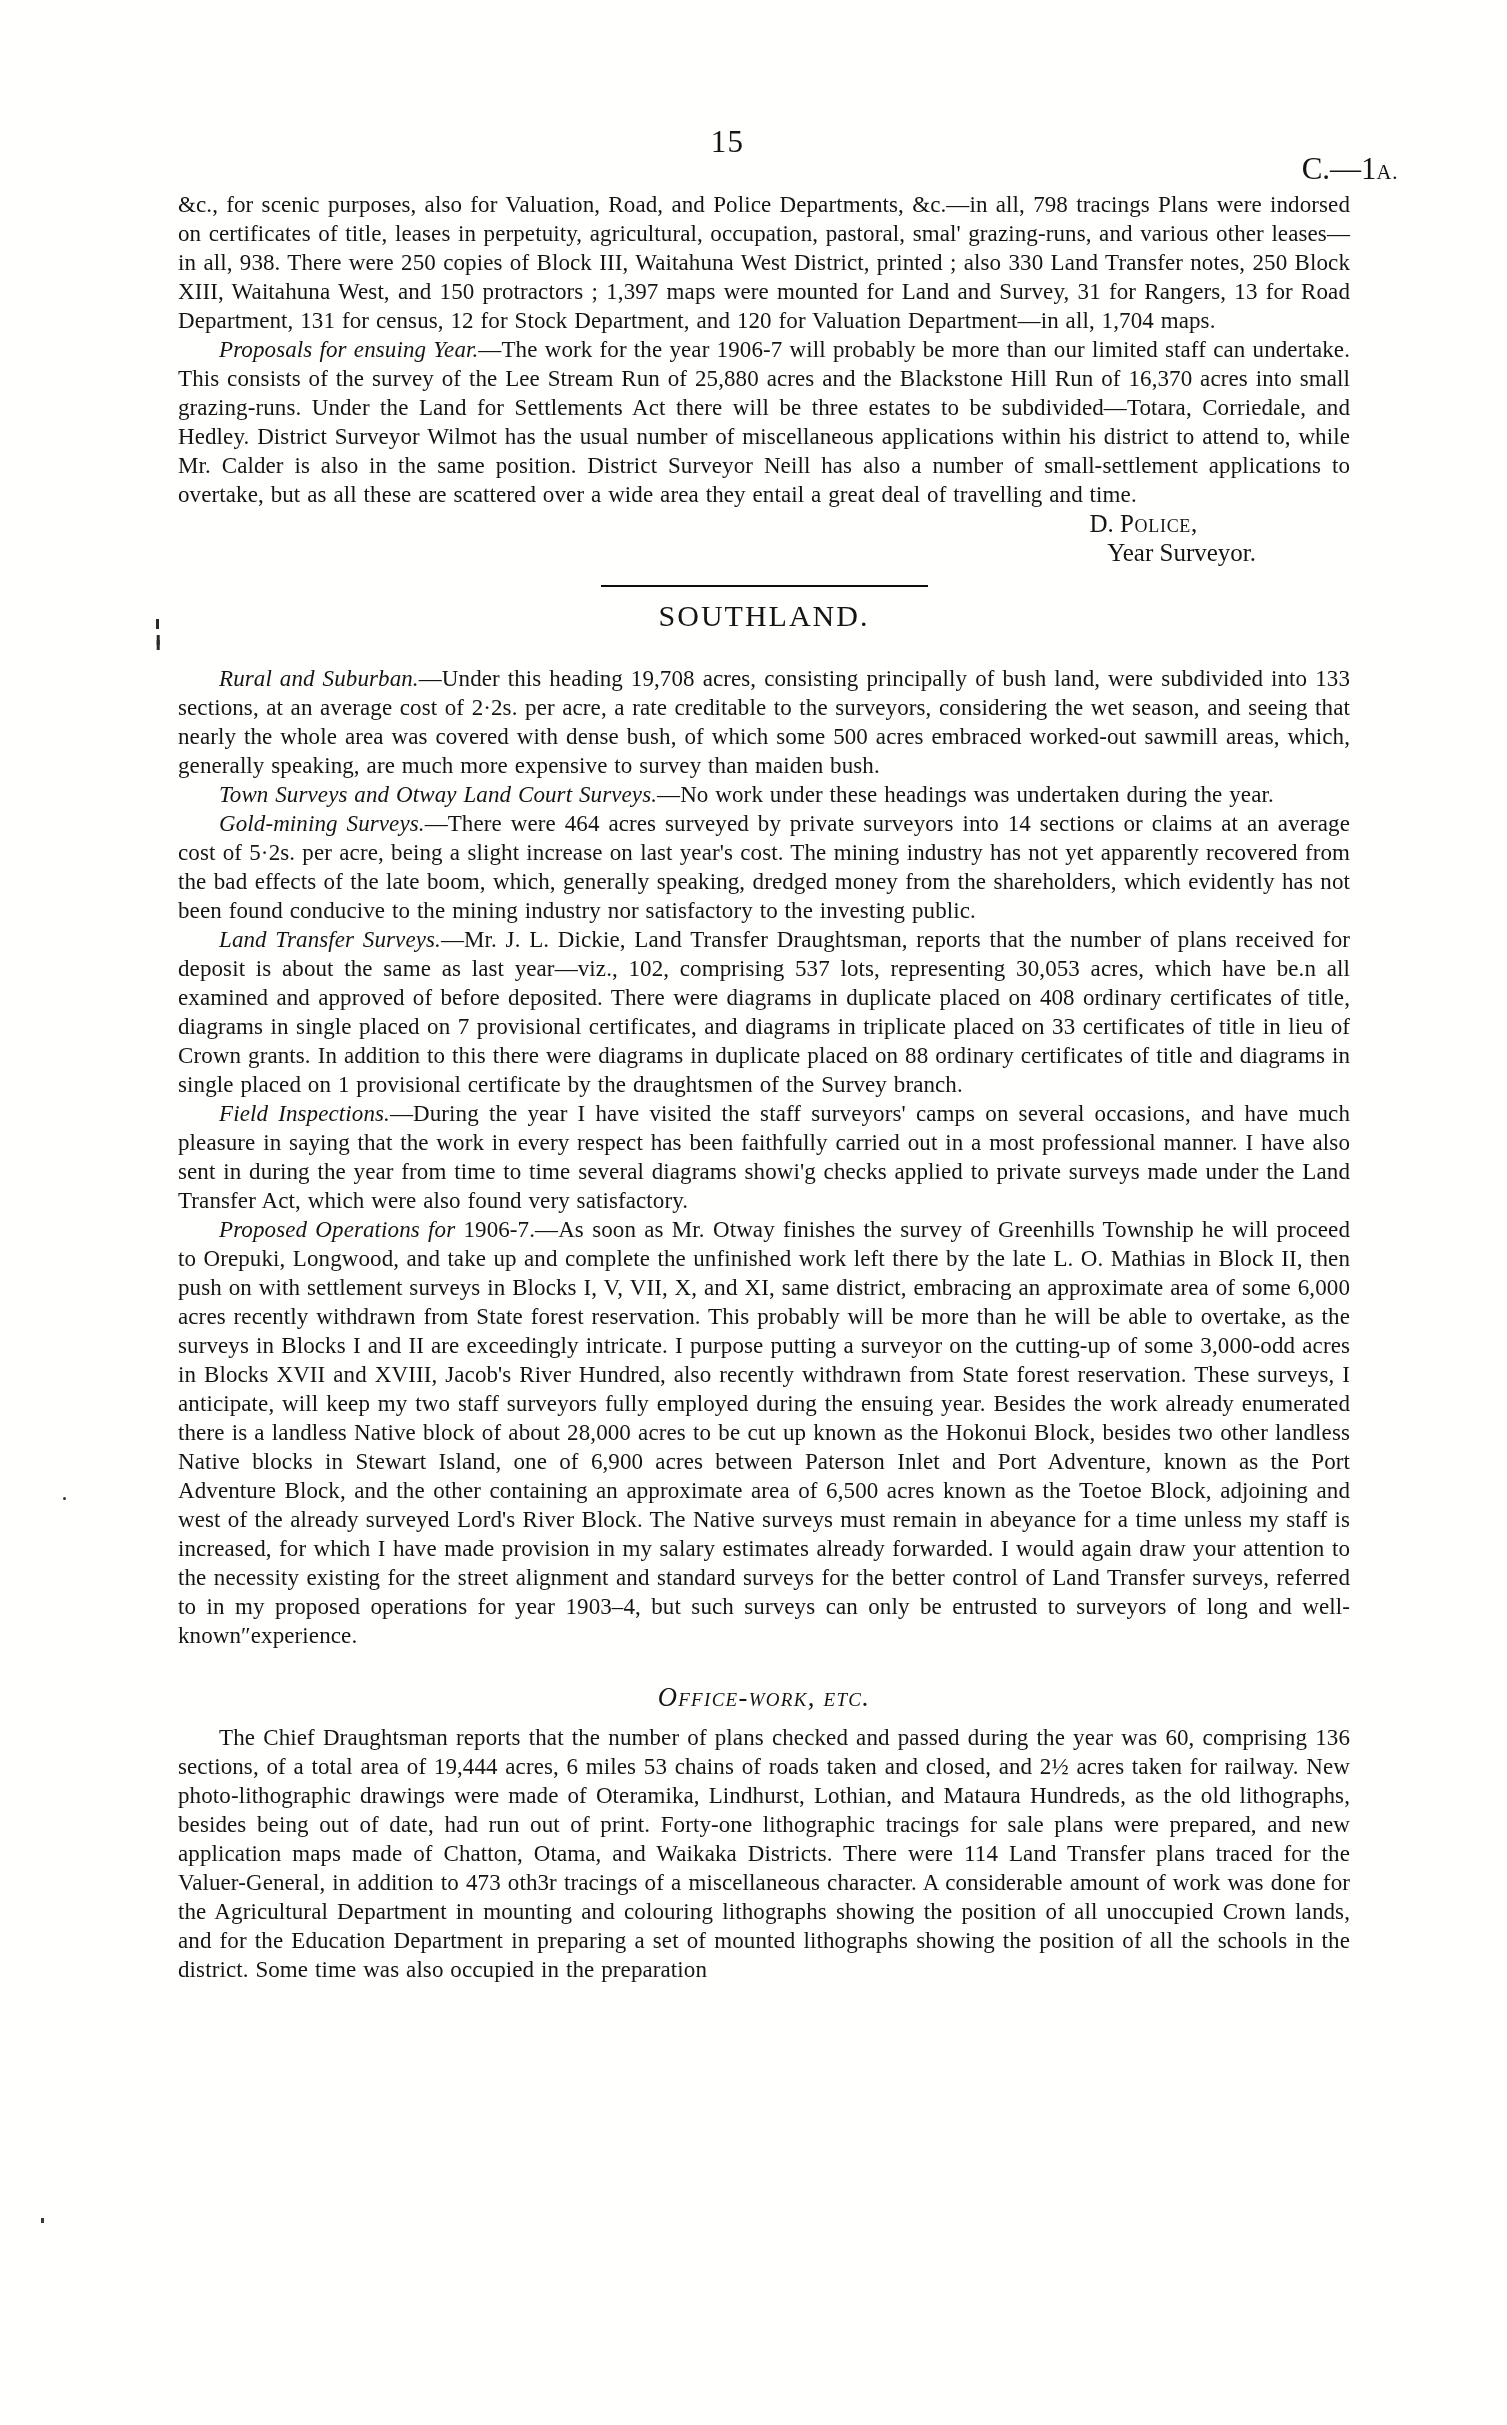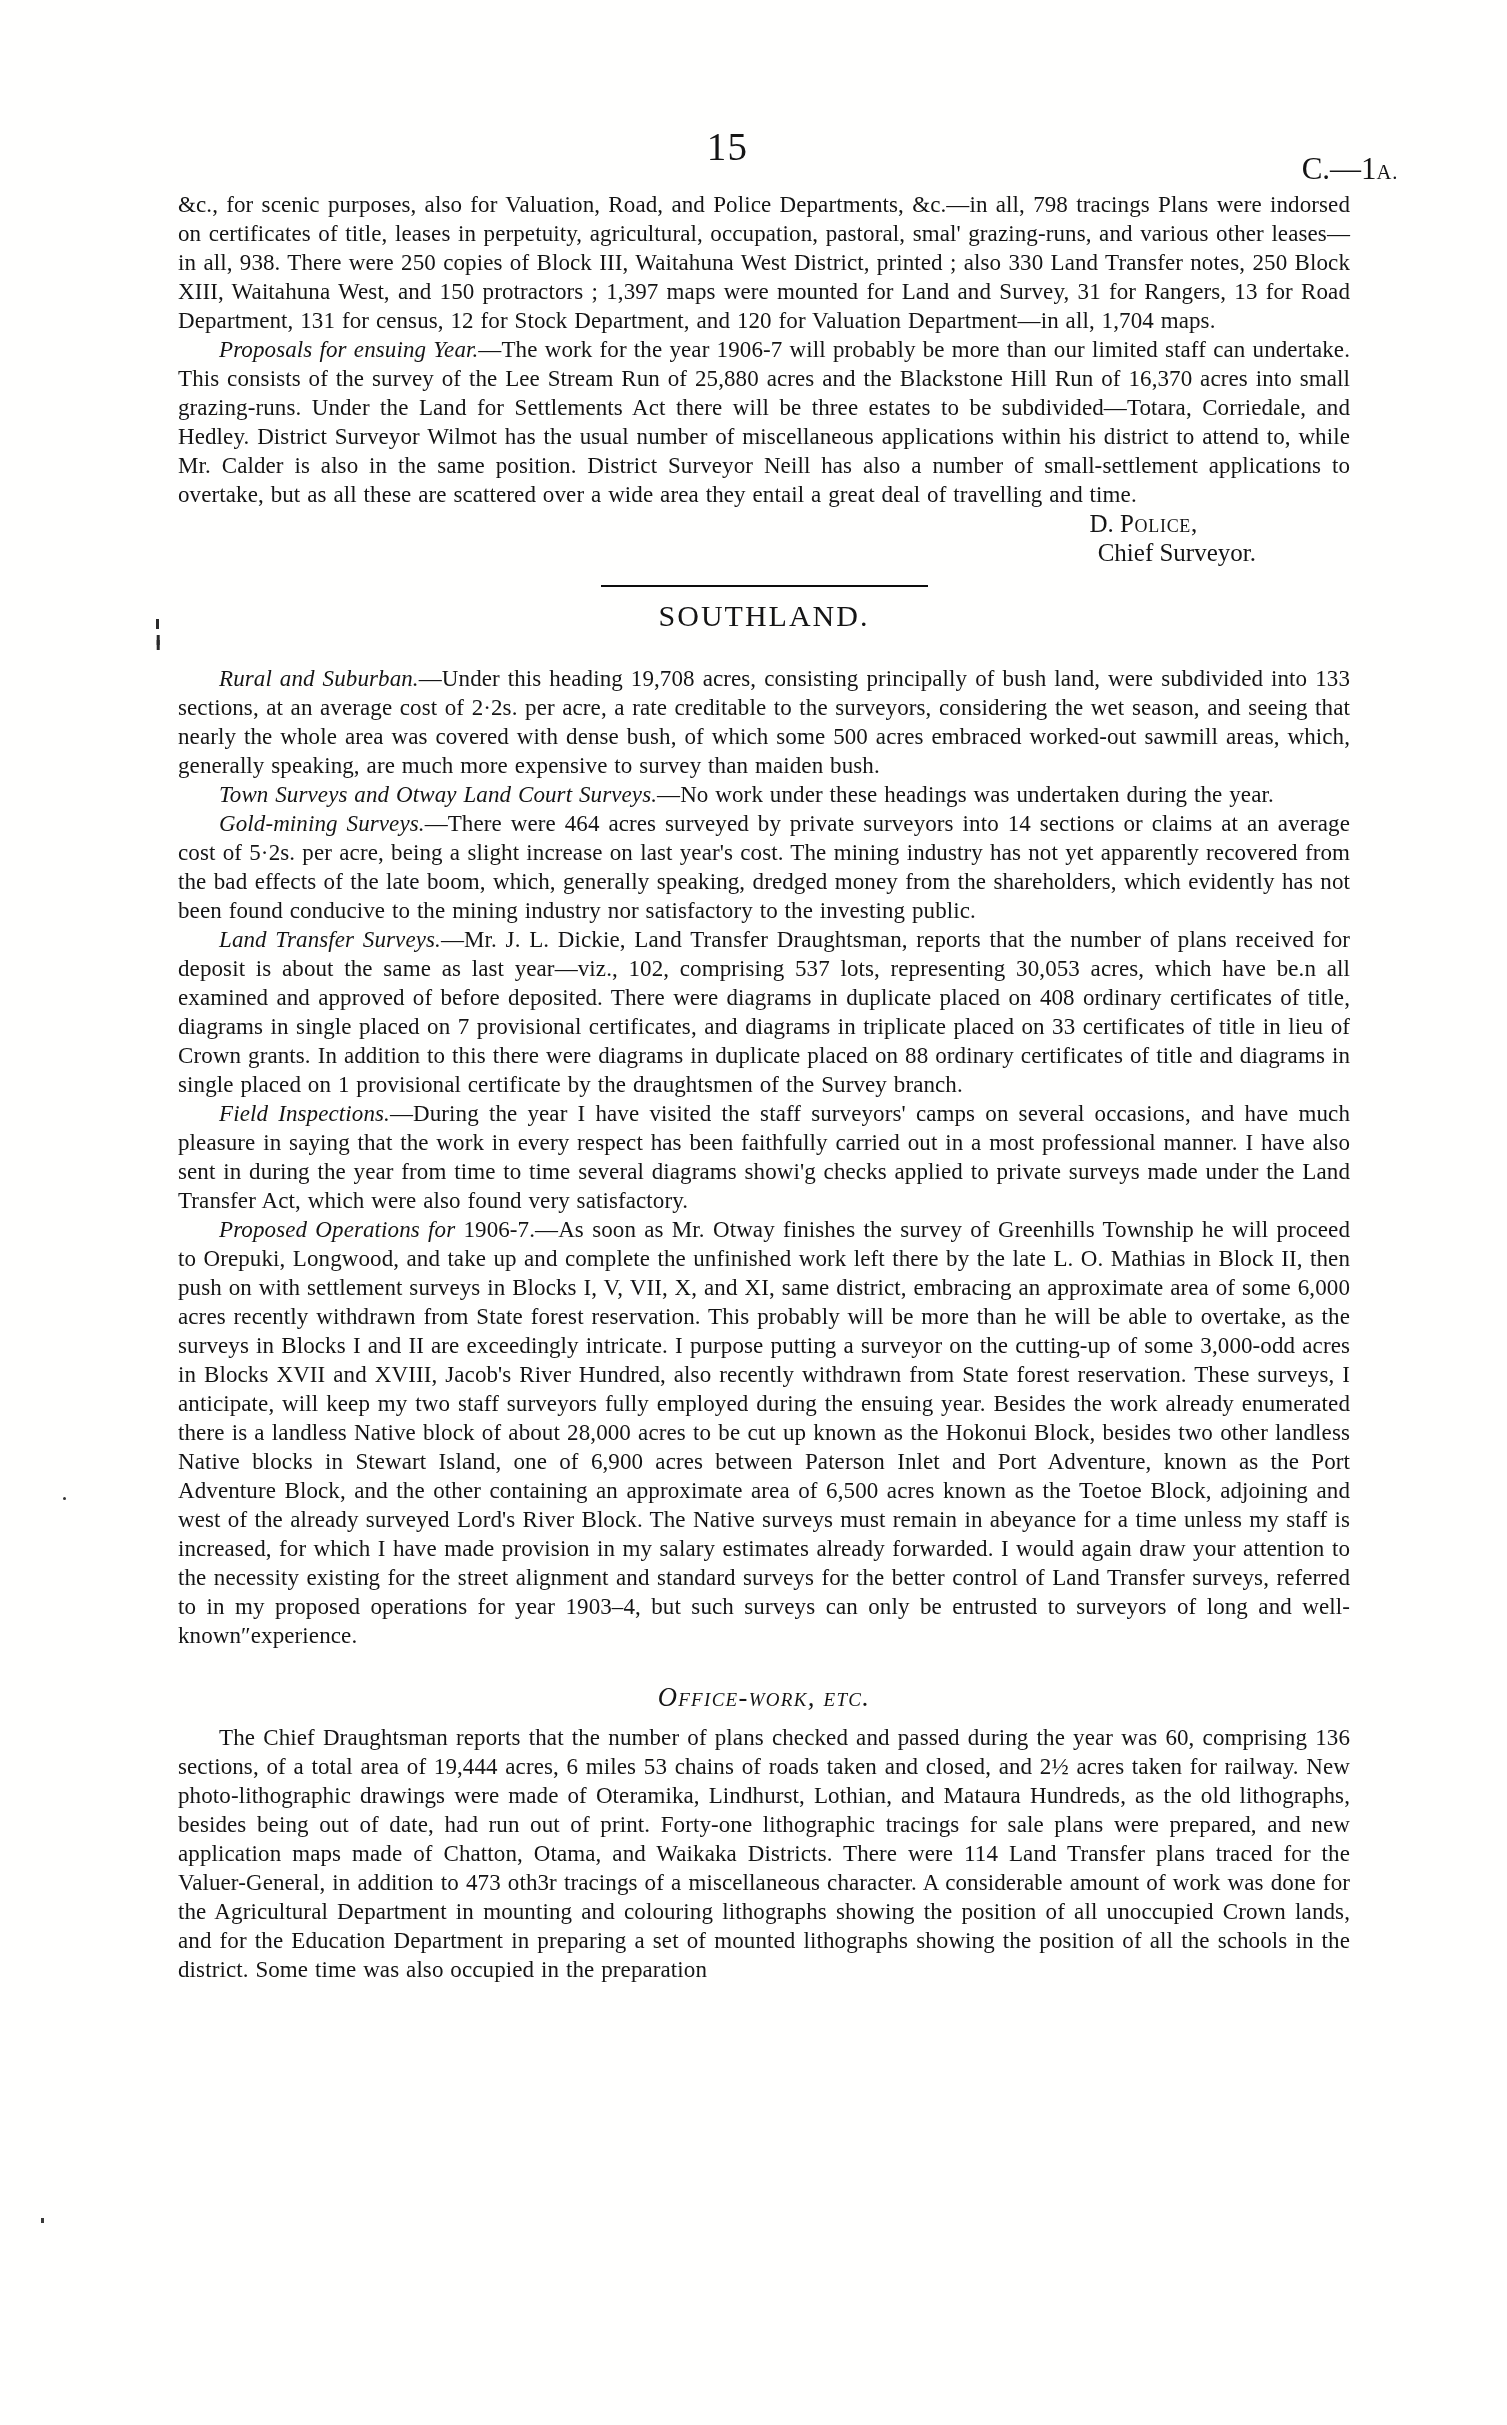--- a/index.html
+++ b/index.html
@@ -13,21 +13,21 @@
     box-sizing: border-box;
     padding: 124px 157px 0 178px;
     overflow: hidden;
   }
   .text-block { width: 1172px; }
 
   
   .page-header { position: relative; height: 39px; margin-bottom: 26.6px; }
   .page-number {
     position: absolute; left: 0; right: 73px; text-align: center;
-    font-size: 39px; letter-spacing: 1.3px;
+    font-size: 31px; letter-spacing: 1.3px;
   }
   .doc-code { position: absolute; right: -48px; top: -1.3px; font-size: 31px; white-space: nowrap; margin-top: 28px; }
   .doc-code .suffix { font-size: 20.6px; letter-spacing: 0.7px; }
 
   
   .body-para {
     margin: 0;
     font-size: 23px;
     line-height: 29px;
     text-align: justify;
@@ -93,21 +93,21 @@
       <span class="page-number">15</span>
       <span class="doc-code"><span>C.—1</span><span class="suffix">A.</span></span>
     </div>
 
     <p class="body-para">&amp;c., for scenic purposes, also for Valuation, Road, and Police Departments, &amp;c.—in all, 798 tracings Plans were indorsed on certificates of title, leases in perpetuity, agricultural, occupation, pastoral, smal' grazing-runs, and various other leases—in all, 938. There were 250 copies of Block III, Waitahuna West District, printed ; also 330 Land Transfer notes, 250 Block XIII, Waitahuna West, and 150 protractors ; 1,397 maps were mounted for Land and Survey, 31 for Rangers, 13 for Road Department, 131 for census, 12 for Stock Department, and 120 for Valuation Department—in all, 1,704 maps.</p>
 
     <p class="body-para indent"><span class="lead-italic">Proposals for ensuing Year.</span><span>—The work for the year 1906-7 will probably be more than our limited staff can undertake. This consists of the survey of the Lee Stream Run of 25,880 acres and the Blackstone Hill Run of 16,370 acres into small grazing-runs. Under the Land for Settlements Act there will be three estates to be subdivided—Totara, Corriedale, and Hedley. District Surveyor Wilmot has the usual number of miscellaneous applications within his district to attend to, while Mr. Calder is also in the same position. District Surveyor Neill has also a number of small-settlement applications to overtake, but as all these are scattered over a wide area they entail a great deal of travelling and time.</span></p>
 
     <div class="signature">
       <div class="sig-name"><span>D. </span><span class="smallcaps">Police,</span></div>
-      <div class="sig-title">Chief Surveyor.</div>
+      <div class="sig-title">Year Surveyor.</div>
     </div>
 
     <hr class="section-rule">
 
     <h2 class="section-heading">SOUTHLAND.</h2>
 
     <p class="body-para indent"><span class="lead-italic">Rural and Suburban.</span><span>—Under this heading 19,708 acres, consisting principally of bush land, were subdivided into 133 sections, at an average cost of 2·2s. per acre, a rate creditable to the surveyors, considering the wet season, and seeing that nearly the whole area was covered with dense bush, of which some 500 acres embraced worked-out sawmill areas, which, generally speaking, are much more expensive to survey than maiden bush.</span></p>
 
     <p class="body-para indent"><span class="lead-italic">Town Surveys and Otway Land Court Surveys.</span><span>—No work under these headings was undertaken during the year.</span></p>
 

